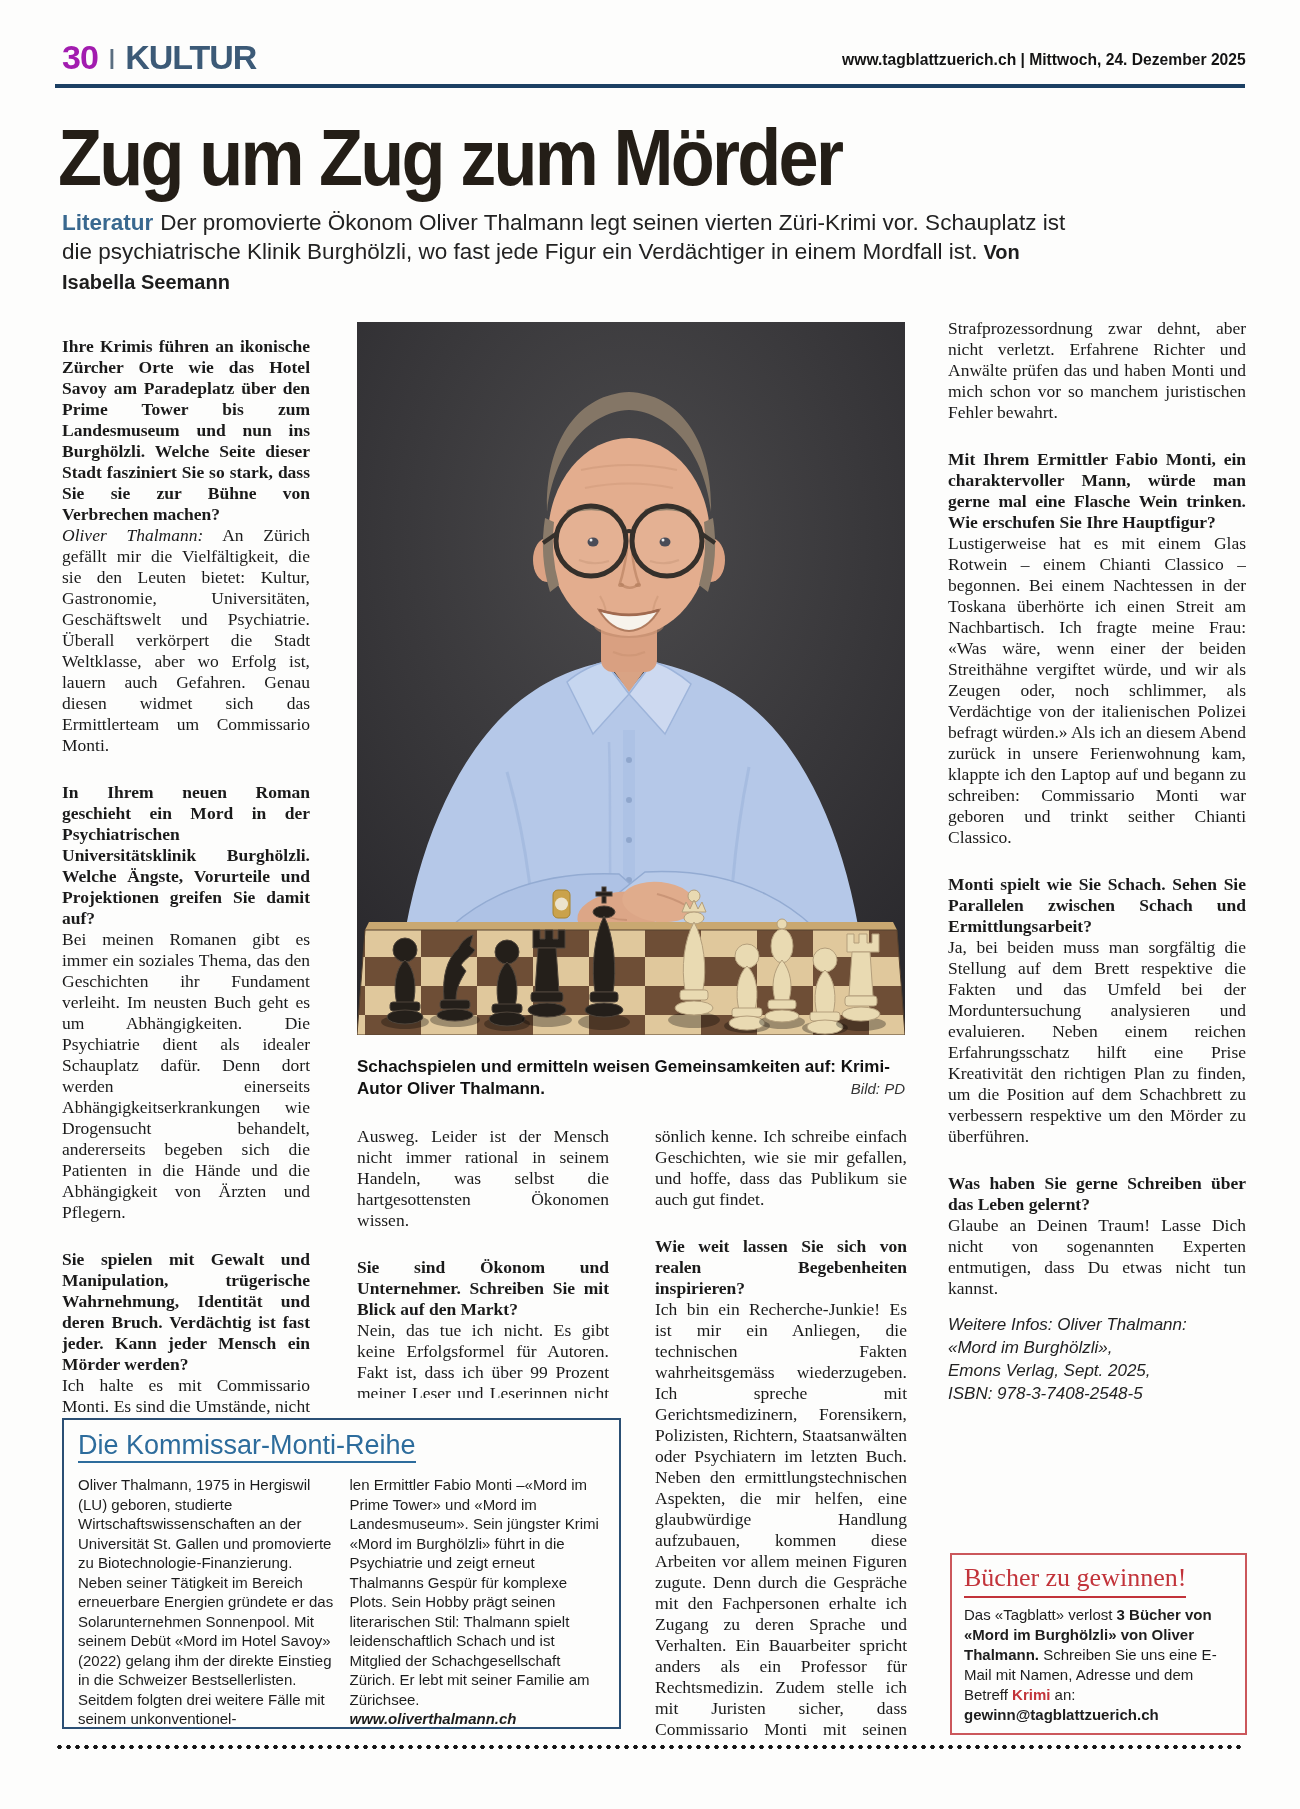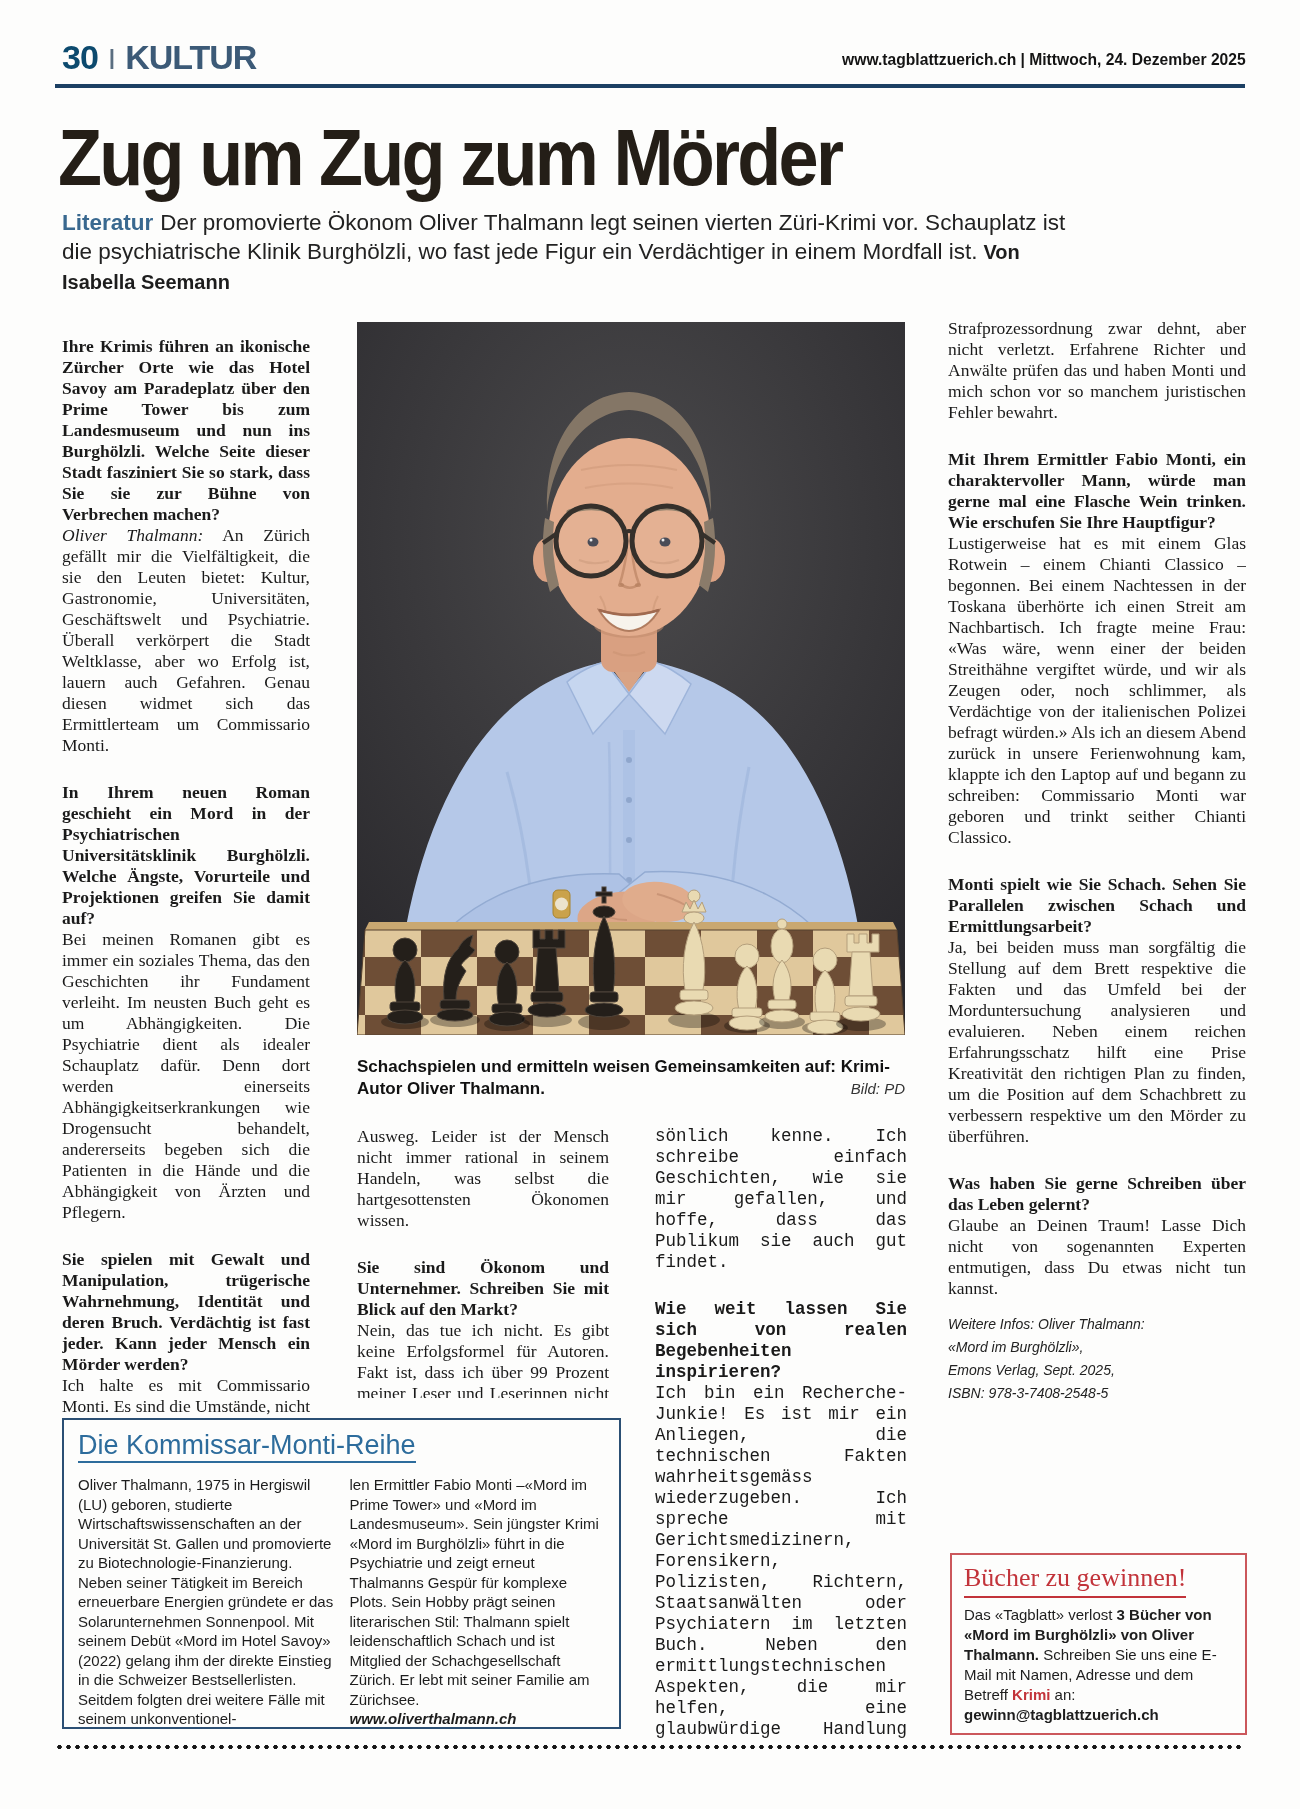--- a/index.html
+++ b/index.html
@@ -2,47 +2,47 @@
 <html lang="de"><head>
 <meta charset="utf-8">
 <style>
   html,body{margin:0;padding:0;background:#e8e8e8;}
   #page{position:relative;width:1300px;height:1809px;background:#fdfdfc;overflow:hidden;
         font-family:"Liberation Serif",serif;color:#1a1a1a;}
   
   .pagehead{position:absolute;left:62px;top:38px;width:1184px;}
   .ph-left{font-family:"Liberation Sans",sans-serif;font-weight:bold;font-size:34px;
            letter-spacing:-1px;transform:scaleX(.88);transform-origin:left;white-space:nowrap;}
-  .ph-num{color:#0c4a6e;}
+  .ph-num{color:#a21caf;}
   .ph-sep{color:#5a6e80;font-weight:normal;padding:0 10px;font-size:30px;}
   .ph-section{color:#3c5a77;}
   .ph-right{position:absolute;right:0;top:12px;font-family:"Liberation Sans",sans-serif;
             font-size:17px;color:#141414;font-weight:bold;transform:scaleX(.92);transform-origin:right;}
   .headrule{position:absolute;left:55px;top:84px;width:1190px;height:4px;background:#1c4063;}
   
   .headline{position:absolute;left:58px;top:112px;margin:0;font-family:"Liberation Sans",sans-serif;
             font-weight:bold;font-size:80px;letter-spacing:-3px;color:#241e17;white-space:nowrap;
             transform:scaleX(.9);transform-origin:left;}
   .standfirst{position:absolute;left:62px;top:208px;width:1010px;font-family:"Liberation Sans",sans-serif;
               font-size:22.5px;line-height:29px;color:#222;}
   .sf-label{color:#39688f;font-weight:bold;margin-right:7px;}
   .sf-byline{font-weight:bold;color:#1d1d1d;font-size:20px;margin-left:6px;}
   
   .col{position:absolute;text-align:justify;font-size:17.5px;line-height:21px;overflow:hidden;
        hyphens:auto;-webkit-hyphens:auto;}
   #col1{left:62px;top:336px;width:248px;height:1080px;}
   #col2{left:357px;top:1126px;width:252px;height:272px;}
-  #col3{left:655px;top:1126px;width:252px;height:612px;font-family:Liberation Mono, monospace;}
+  #col3{left:655px;top:1126px;width:252px;height:612px;}
   #col4{left:948px;top:318px;width:298px;height:1228px;}
   .col p{margin:0;}
   .col p.q{font-weight:bold;margin-top:26px;}
   .col p.q.first{margin-top:0;}
   .speaker{font-style:italic;}
   .infoblock{margin-top:14px;font-family:"Liberation Sans",sans-serif;font-style:italic;
-             font-size:14px;line-height:23px;color:#222;text-align:left;}
+             font-size:17px;line-height:23px;color:#222;text-align:left;}
   .info-line{display:block;}
   
   .photo{position:absolute;left:357px;top:322px;width:548px;height:713px;}
   .photo svg{display:block;}
   .caption{position:absolute;left:357px;top:1056px;width:548px;font-family:"Liberation Sans",sans-serif;
            font-weight:bold;font-size:17px;line-height:22px;color:#111;}
   .credit{position:absolute;right:0;bottom:0;font-weight:normal;font-style:italic;font-size:15px;color:#333;}
   
   .montibox{position:absolute;left:62px;top:1418px;width:559px;height:311px;border:2px solid #2b4f74;
             background:#fdfdfc;box-sizing:border-box;padding:10px 14px;}

